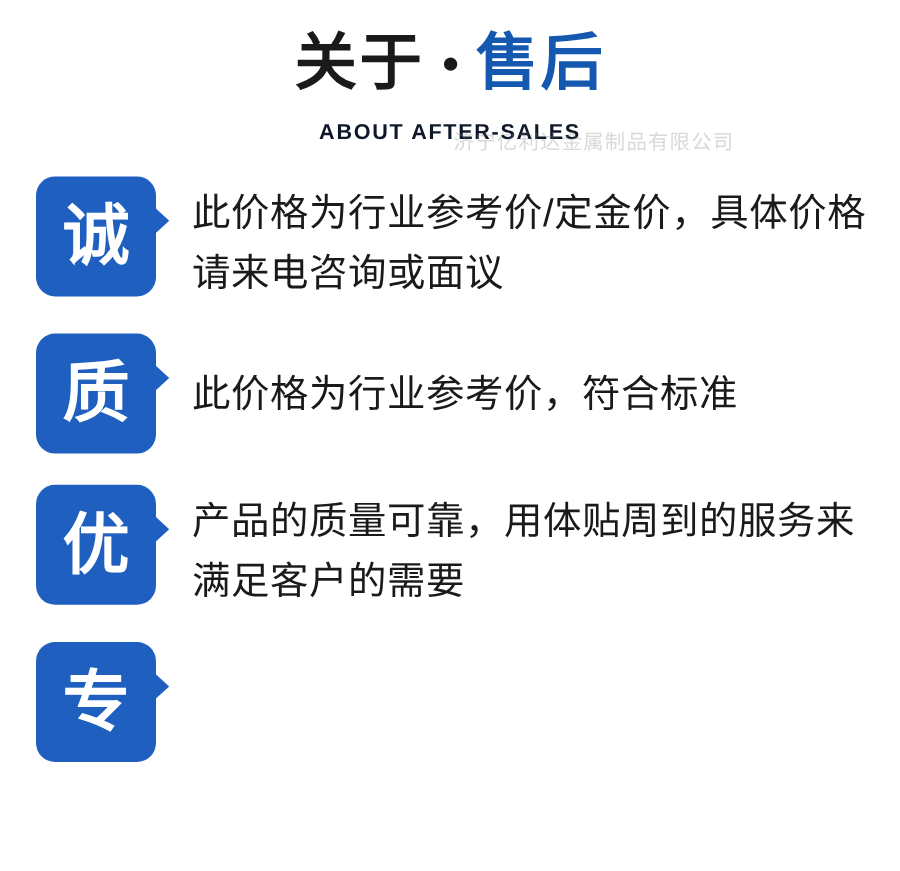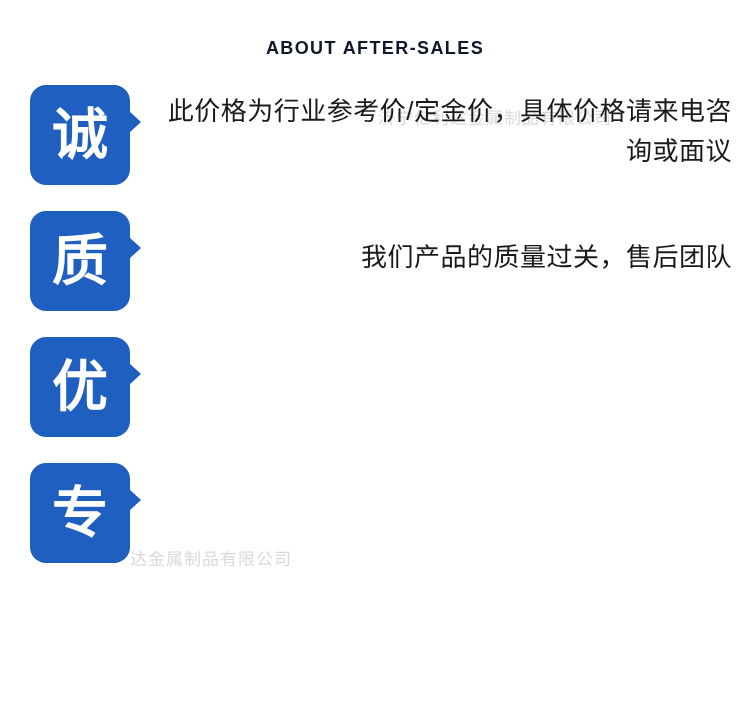--- a/index.html
+++ b/index.html
@@ -118,68 +118,72 @@
     width: 0;
     height: 0;
     border-top: 11px solid transparent;
     border-bottom: 11px solid transparent;
     border-left: 12px solid #1f5fbf;
   }
   .item-text {
     flex: 1 1 auto;
     padding-left: 30px;
     padding-top: 12px;
-    font-size: 26px;
+    font-size: 32px;
     line-height: 1.55;
     color: #1a1a1a;
     letter-spacing: 0.5px;
-    text-align: right;
   }
   .item-text.two-line {
     padding-top: 6px;
   }
   .item-text.single {
     padding-top: 26px;
   }
 </style>
 </head>
 <body>
 
 <div class="page">
 
   <div class="watermark wm-1">济宁亿利达金属制品有限公司</div>
-  <div class="watermark wm-2">达金属制品有限公司</div>
 
   <div class="header">
+    <div class="title-line">
+      <span class="title-cn-black">关于</span>
+      <span class="title-dot"></span>
+      <span class="title-cn-blue">售后</span>
+    </div>
     <div class="title-en">ABOUT AFTER-SALES</div>
   </div>
 
   <div class="items">
 
     <div class="item">
       <div class="badge-wrap">
         <div class="badge">诚</div>
         <div class="badge-arrow"></div>
       </div>
       <div class="item-text two-line">此价格为行业参考价/定金价，具体价格请来电咨询或面议</div>
     </div>
 
     <div class="item">
       <div class="badge-wrap">
         <div class="badge">质</div>
         <div class="badge-arrow"></div>
       </div>
-      <div class="item-text single">我们产品的质量过关，售后团队</div>
+      <div class="item-text single">此价格为行业参考价，符合标准</div>
     </div>
 
     <div class="item">
       <div class="badge-wrap">
         <div class="badge">优</div>
         <div class="badge-arrow"></div>
       </div>
+      <div class="item-text two-line">产品的质量可靠，用体贴周到的服务来满足客户的需要</div>
     </div>
 
     <div class="item">
       <div class="badge-wrap">
         <div class="badge">专</div>
         <div class="badge-arrow"></div>
       </div>
     </div>
 
   </div>

